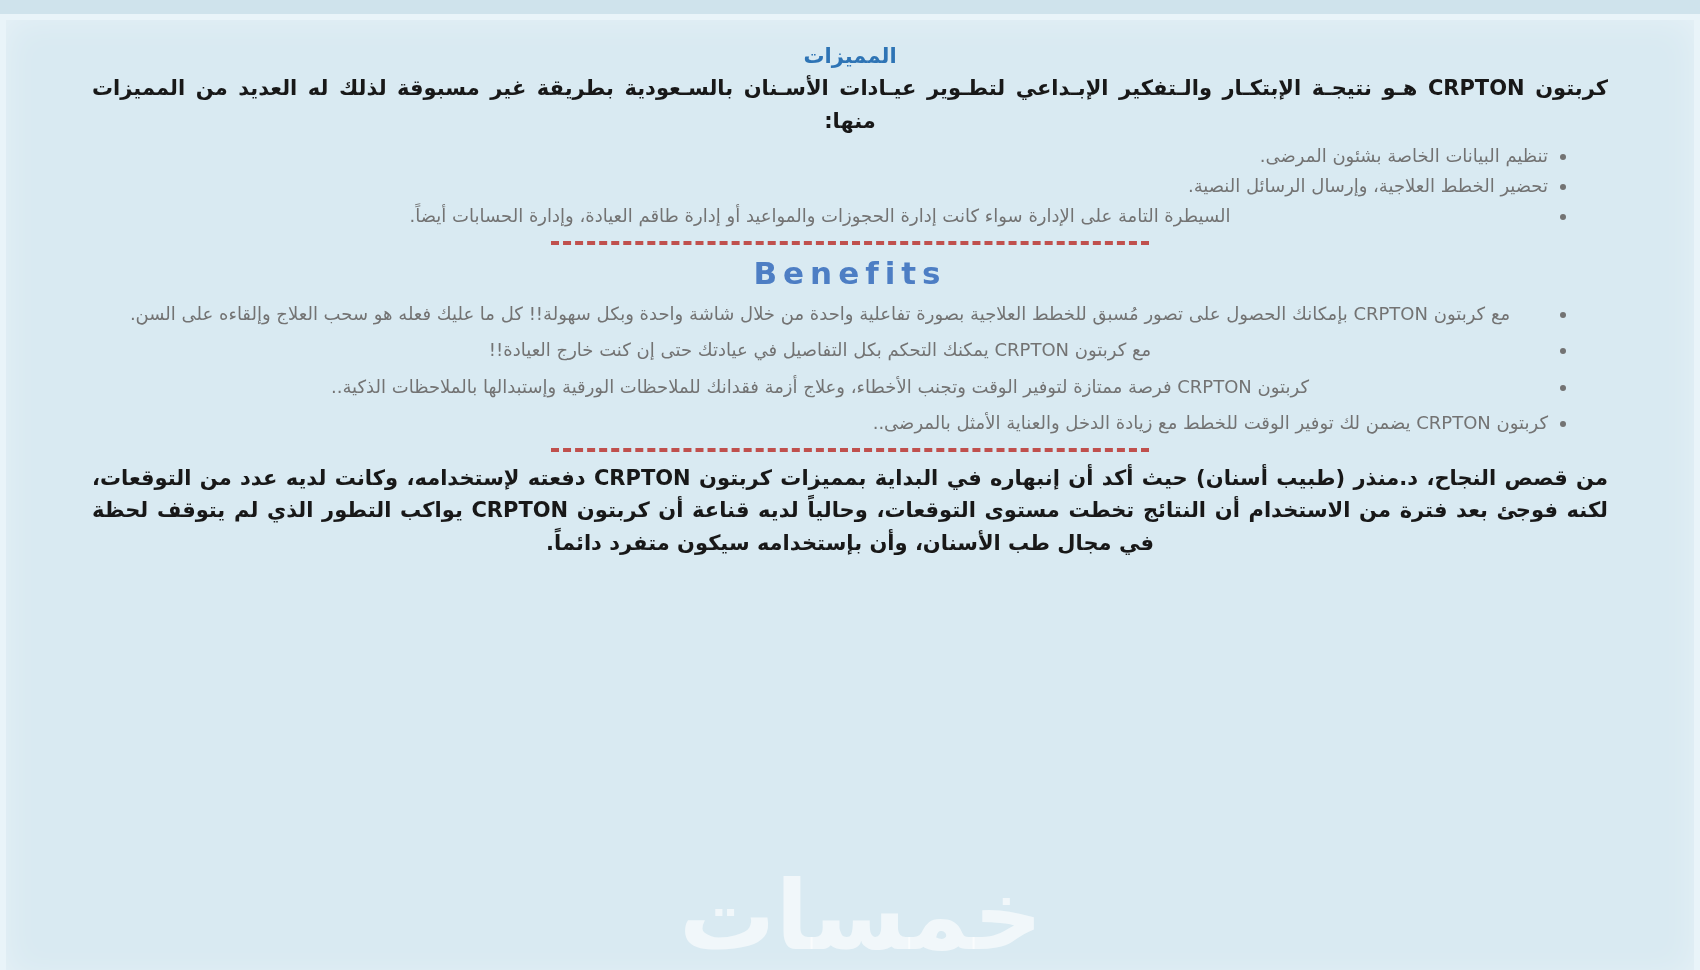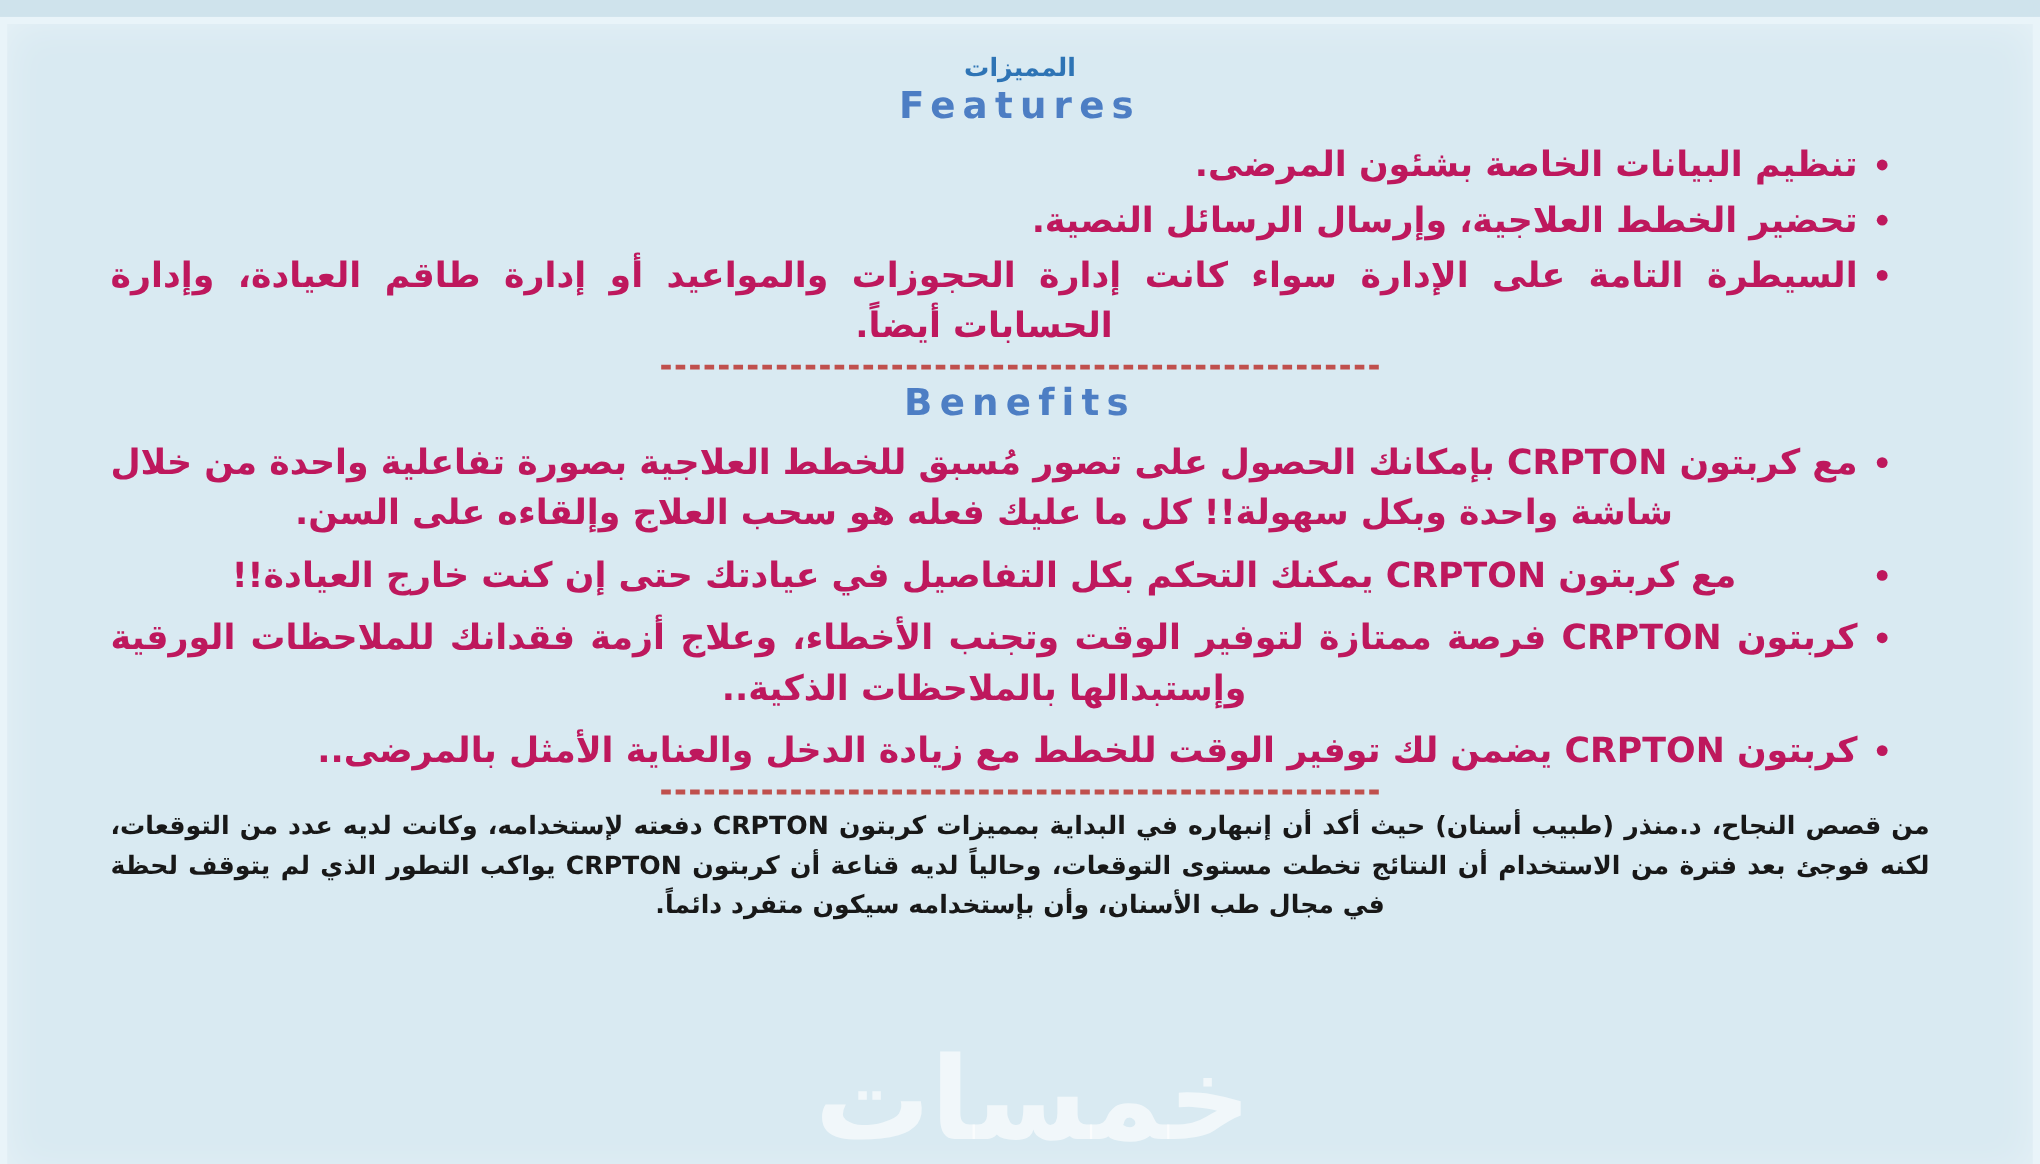--- a/index.html
+++ b/index.html
@@ -49,24 +49,24 @@
     text-align-last: center;
     text-justify: inter-word;
   }
   ul.bullets {
     margin: 4px 0 6px 0;
     padding: 0 60px 0 0;
     list-style: disc outside;
     color: #181818;
   }
   ul.bullets li {
-    font-size: 29px;
-    font-weight: bold;
+    font-size: 18px;
+    font-weight: normal;
     line-height: 1.45;
-    color: #be185d;
+    color: #737373;
     text-align: justify;
     text-align-last: right;
     margin-bottom: 4px;
   }
   ul.bullets li.multiline {
     text-align-last: center;
   }
   ul.bullets.spaced li {
     margin-bottom: 10px;
   }
@@ -91,22 +91,22 @@
   }
 </style>
 </head>
 <body>
 
 <div class="page">
   <div class="content">
 
     <div class="title-ar">المميزات</div>
 
-    <div class="title-en">Features</div>
 
+    <p class="para">كربتون CRPTON هـو نتيجـة الإبتكـار والـتفكير الإبـداعي لتطـوير عيـادات الأسـنان بالسـعودية بطريقة غير مسبوقة لذلك له العديد من المميزات منها:</p>
 
     <ul class="bullets">
       <li>تنظيم البيانات الخاصة بشئون المرضى.</li>
       <li>تحضير الخطط العلاجية، وإرسال الرسائل النصية.</li>
       <li class="multiline">السيطرة التامة على الإدارة سواء كانت إدارة الحجوزات والمواعيد أو إدارة طاقم العيادة، وإدارة الحسابات أيضاً.</li>
     </ul>
 
     <div class="separator"></div>
 
     <div class="title-en">Benefits</div>

